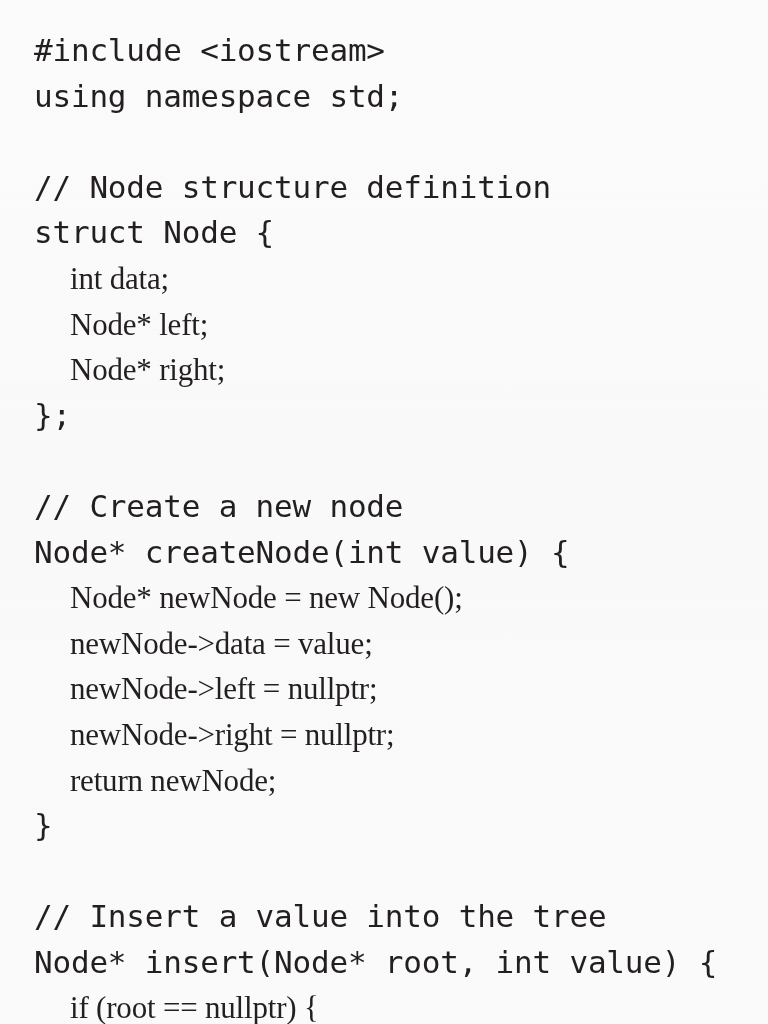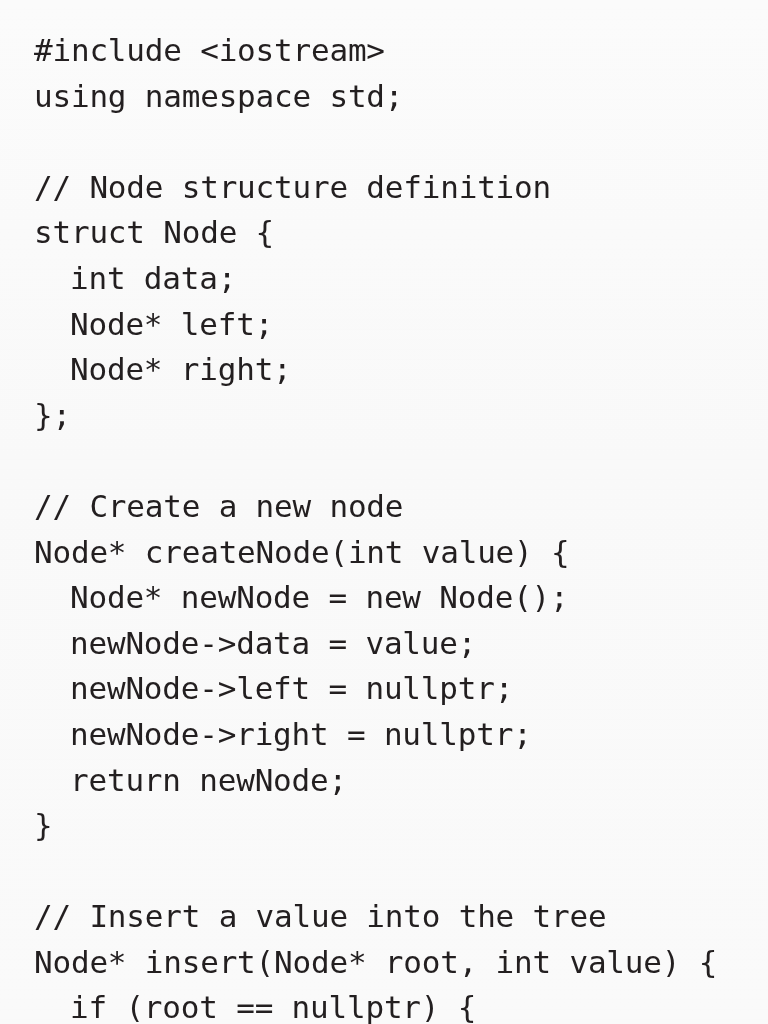--- a/index.html
+++ b/index.html
@@ -60,20 +60,20 @@
     white-space: pre;
     letter-spacing: -0.2px;
     font-weight: 400;
     -webkit-font-smoothing: antialiased;
   }
 
   .code-line.blank {
     color: transparent;
   }
 
-  .indent-1 { padding-left: 36px; }
+  .indent-1 { padding-left: 36px; font-family: Liberation Serif, serif; }
 </style>
 </head>
 <body>
 
 <div id="code-page">
   <pre id="code-listing"><span class="code-line">#include &lt;iostream&gt;</span><span class="code-line">using namespace std;</span><span class="code-line blank"></span><span class="code-line">// Node structure definition</span><span class="code-line">struct Node {</span><span class="code-line indent-1">int data;</span><span class="code-line indent-1">Node* left;</span><span class="code-line indent-1">Node* right;</span><span class="code-line">};</span><span class="code-line blank"></span><span class="code-line">// Create a new node</span><span class="code-line">Node* createNode(int value) {</span><span class="code-line indent-1">Node* newNode = new Node();</span><span class="code-line indent-1">newNode-&gt;data = value;</span><span class="code-line indent-1">newNode-&gt;left = nullptr;</span><span class="code-line indent-1">newNode-&gt;right = nullptr;</span><span class="code-line indent-1">return newNode;</span><span class="code-line">}</span><span class="code-line blank"></span><span class="code-line">// Insert a value into the tree</span><span class="code-line">Node* insert(Node* root, int value) {</span><span class="code-line indent-1">if (root == nullptr) {</span></pre>
 </div>
 
 </body></html>

